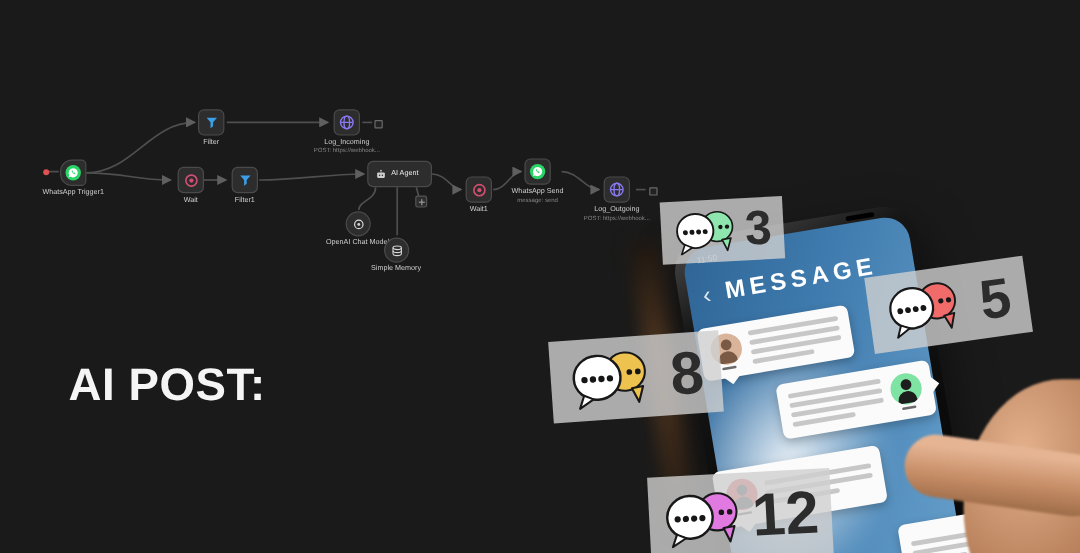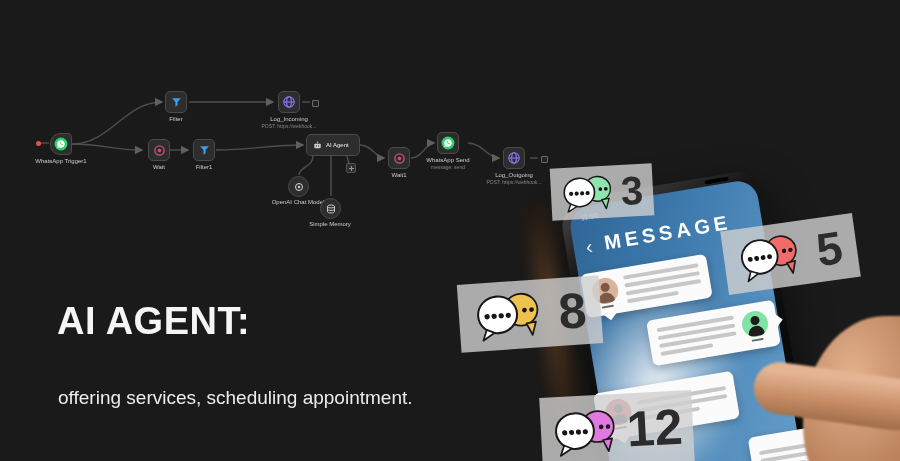--- a/index.html
+++ b/index.html
@@ -233,22 +233,22 @@
           <ellipse cx="12" cy="12" rx="4" ry="9"></ellipse>
           <path d="M3.5 12h17"></path>
       </g>
     </svg>
   </div>
   <div class="nlabel" style="left:469px;top:172px">Log_Outgoing</div>
   <div class="nsub" style="left:469px;top:179px">POST: https://webhook...</div>
   <span class="endpoint" style="left:541px;top:156px"></span>
 </div>
 
-<h1 class="hero-title">AI AGENT:</h1>
-<p class="hero-desc"><br><span>offering services, scheduling appointment.</span></p>
+<h1 class="hero-title">AI POST:</h1>
+<p class="hero-desc"><br></p>
 
 <div class="blur-strip"></div>
 <div class="phone">
   <span class="camera-pill"></span>
   <div class="screen">
     <div class="glare"></div>
     <span class="status-time">11:50</span>
     <span class="back-arrow">‹</span>
     <div class="msg-header">MESSAGE</div>
   </div>

